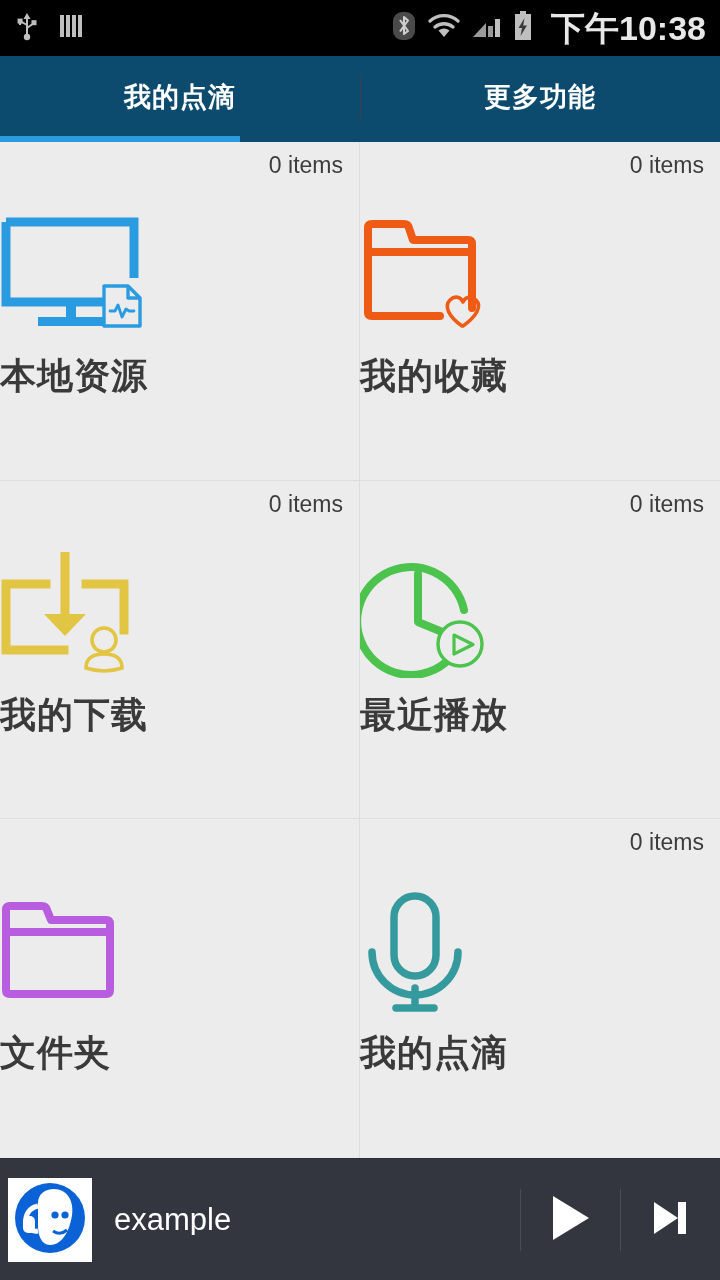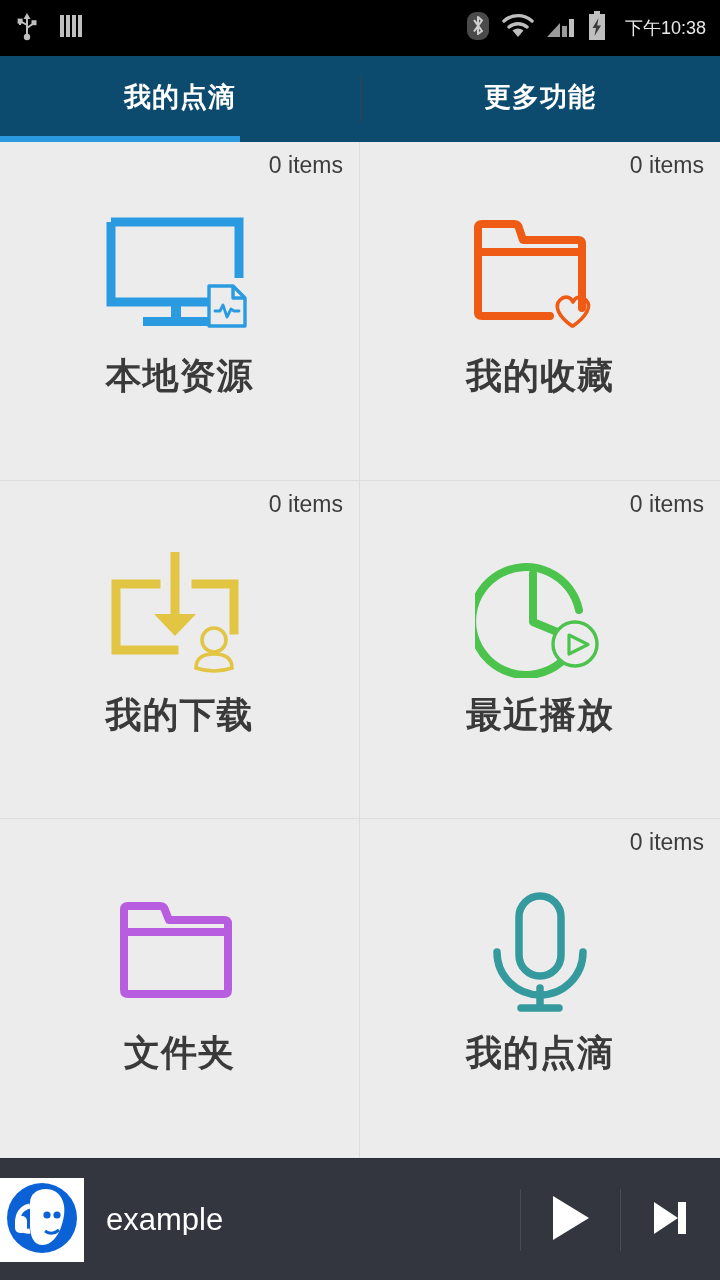--- a/index.html
+++ b/index.html
@@ -43,25 +43,26 @@
     display: flex;
     align-items: center;
     gap: 11px;
   }
   .sb-icon {
     display: block;
     color: #BFBFBF;
   }
   .sb-clock {
     color: #E8E8E8;
-    font-size: 18px;
+    font-size: 34px;
     letter-spacing: 0px;
     margin-left: 7px;
     line-height: 1;
     white-space: nowrap;
+    font-weight: bold;
   }
 
   
   .tabbar {
     height: 86px;
     background: #0c4a6e;
     display: flex;
     position: relative;
     flex: 0 0 auto;
   }
@@ -105,21 +106,21 @@
     grid-template-rows: 1fr 1fr 1fr;
     background: #ECECEC;
     position: relative;
     overflow: hidden;
   }
   .cell {
     position: relative;
     box-sizing: border-box;
     display: flex;
     flex-direction: column;
-    align-items: center;
+    align-items: flex-start;
     justify-content: flex-start;
     border-right: 1px solid #DDDDDD;
     border-bottom: 1px solid #DDDDDD;
     background: #ECECEC;
   }
   .cell.col-right { border-right: none; }
   .cell.row-last { border-bottom: none; }
 
   .cell-count {
     position: absolute;
@@ -147,21 +148,21 @@
     line-height: 1;
   }
 
   
   .player {
     flex: 0 0 auto;
     height: 122px;
     background: #33353F;
     display: flex;
     align-items: center;
-    padding-left: 0;
+    padding-left: 8px;
     box-sizing: border-box;
     border-top: 1px solid #2A2C35;
   }
   .player-art {
     width: 84px;
     height: 84px;
     background: #FFFFFF;
     display: flex;
     align-items: center;
     justify-content: center;

